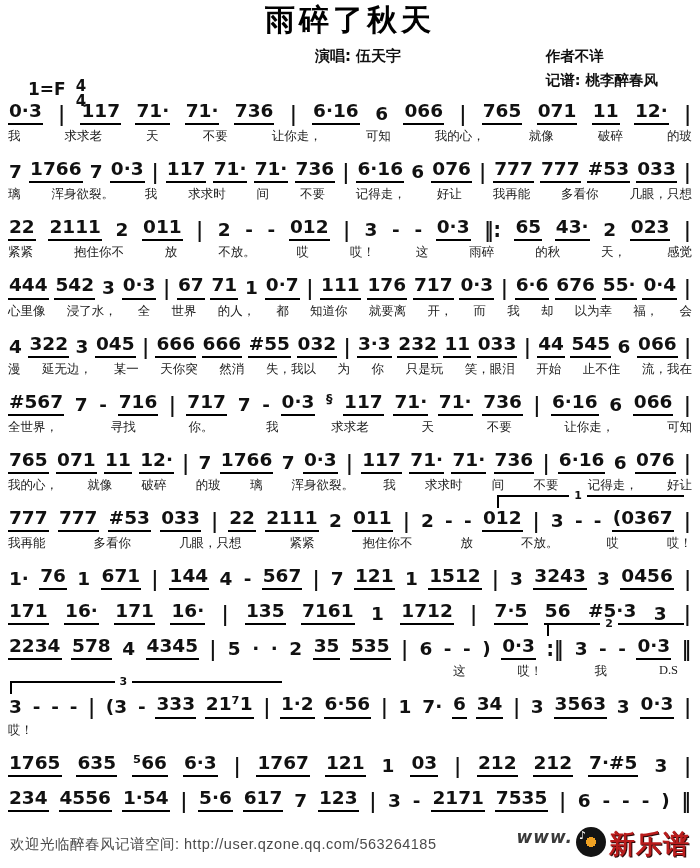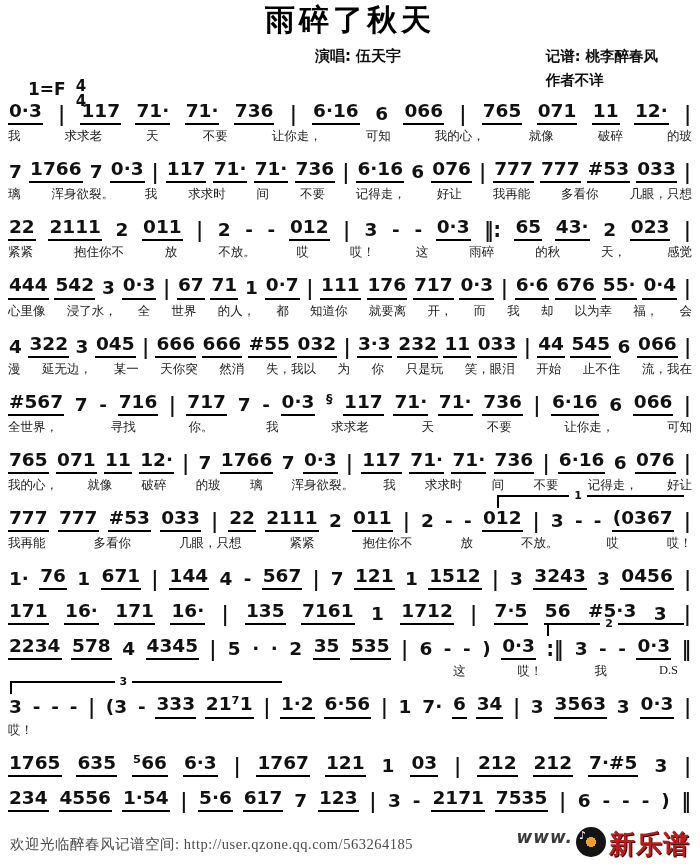--- a/index.html
+++ b/index.html
@@ -57,21 +57,21 @@
     font-size:11px;font-weight:bold;
   }
   
   .footer{
     position:absolute;left:0;right:0;bottom:4px;height:40px;
     display:flex;align-items:center;justify-content:space-between;
     padding:0 10px;
   }
   .welcome{
     font-size:14.5px;color:#4a4a4a;
-    font-family:Liberation Serif, serif;letter-spacing:0.5px;
+    font-family:Liberation Sans, sans-serif;letter-spacing:0.5px;
   }
   .logo{display:flex;gap:3px;}
   .logo-www{
     font-style:italic;font-weight:bold;font-size:17px;color:#3a3a3a;letter-spacing:1px;
   }
   .disc{
     width:30px;height:30px;border-radius:50%;
     background:radial-gradient(circle at 50% 50%, #f0a224 0 5px, #141414 5px 15px);
     position:relative;flex:0 0 auto;
   }
@@ -94,22 +94,22 @@
   <div class="info-row">
     <div class="keysig">
       <span>1=F</span>
       <span class="frac">
         <span>4</span>
         <span>4</span>
       </span>
     </div>
     <div class="singer">演唱: 伍天宇</div>
     <div class="credits">
+      <div>作者不详</div>
       <div>记谱: 桃李醉春风</div>
-      <div>作者不详</div>
     </div>
   </div>
 
   <div class="score">
       <div class="score-line">
         <div class="notes">
           <span class="tok beam">0·3</span>
           <span class="tok bar">|</span>
           <span class="tok beam">117</span>
           <span class="tok beam">71·</span>

